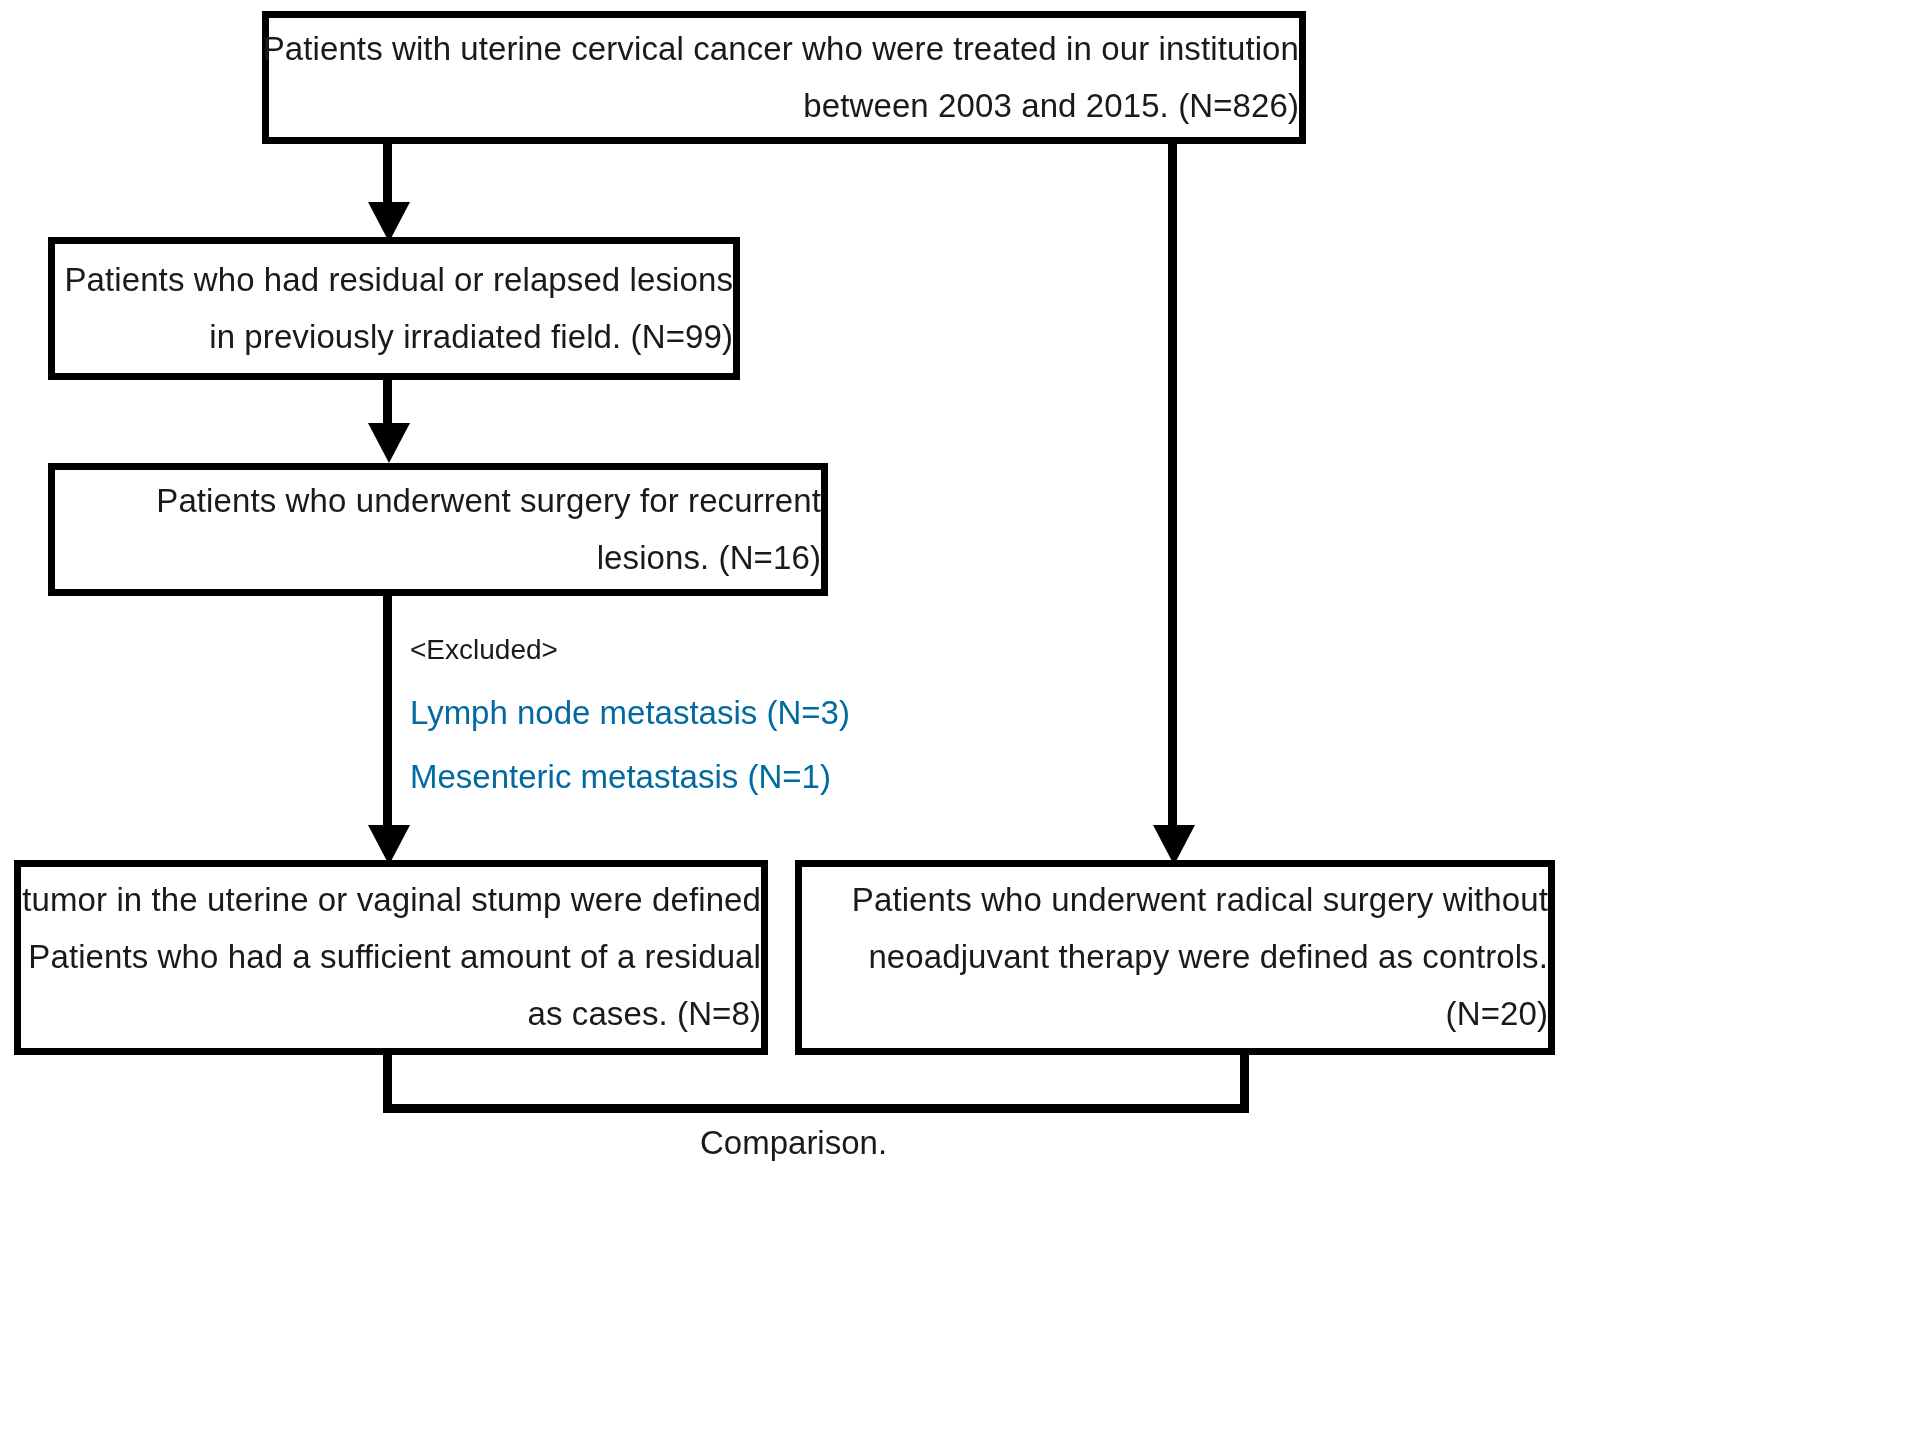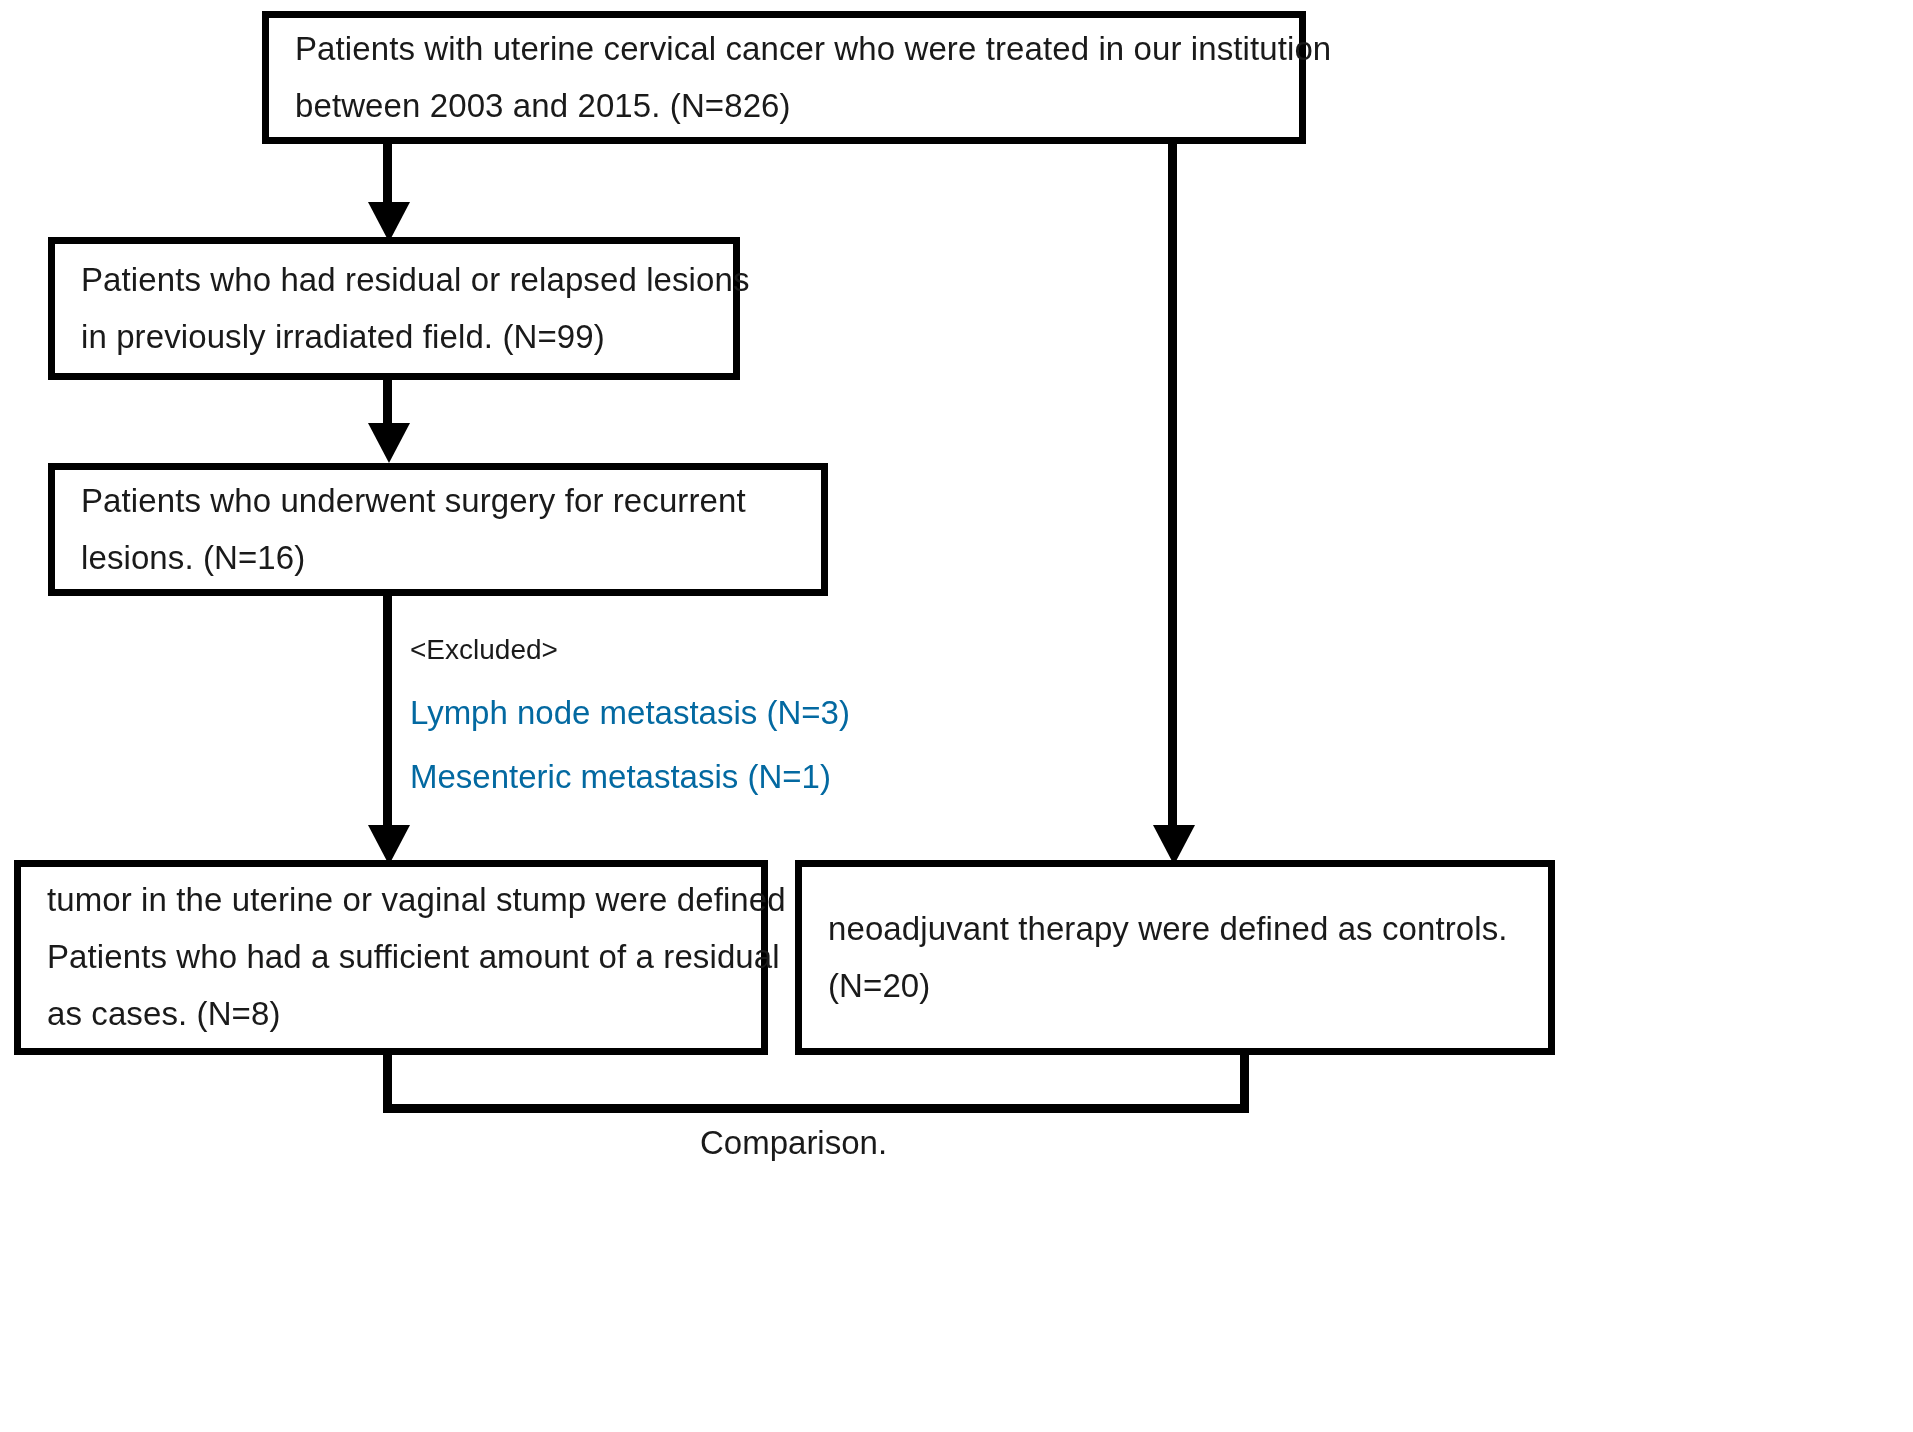--- a/index.html
+++ b/index.html
@@ -17,20 +17,21 @@
   }
   .node-box {
     position: absolute;
     box-sizing: border-box;
     border: 7px solid #000000;
     background: #ffffff;
     display: flex;
     flex-direction: column;
     justify-content: center;
     z-index: 3;
+    align-items: flex-end;
   }
   .node-line {
     font-size: 33px;
     line-height: 1.72;
     color: #1a1a1a;
     white-space: pre;
     padding-left: 26px;
     letter-spacing: 0.1px;
   }
   .conn {
@@ -111,20 +112,21 @@
     <div class="excl-line">Mesenteric metastasis (N=1)</div>
   </div>
 
   <div class="node-box" style="left:14px; top:860px; width:754px; height:195px;">
     <div class="node-line">tumor in the uterine or vaginal stump were defined</div>
     <div class="node-line">Patients who had a sufficient amount of a residual</div>
     <div class="node-line">as cases. (N=8)</div>
   </div>
 
   <div class="node-box" style="left:795px; top:860px; width:760px; height:195px;">
+    <div class="node-line">Patients who underwent radical surgery without</div>
     <div class="node-line">neoadjuvant therapy were defined as controls.</div>
     <div class="node-line">(N=20)</div>
   </div>
 
   <div class="conn v-line" style="left:383px; top:1055px; height:57px;"></div>
   <div class="conn h-line" style="left:383px; top:1104px; width:866px;"></div>
   <div class="conn v-line" style="left:1240px; top:1055px; height:57px;"></div>
 
   <div class="caption" style="left:700px; top:1124px;">Comparison.</div>
 

